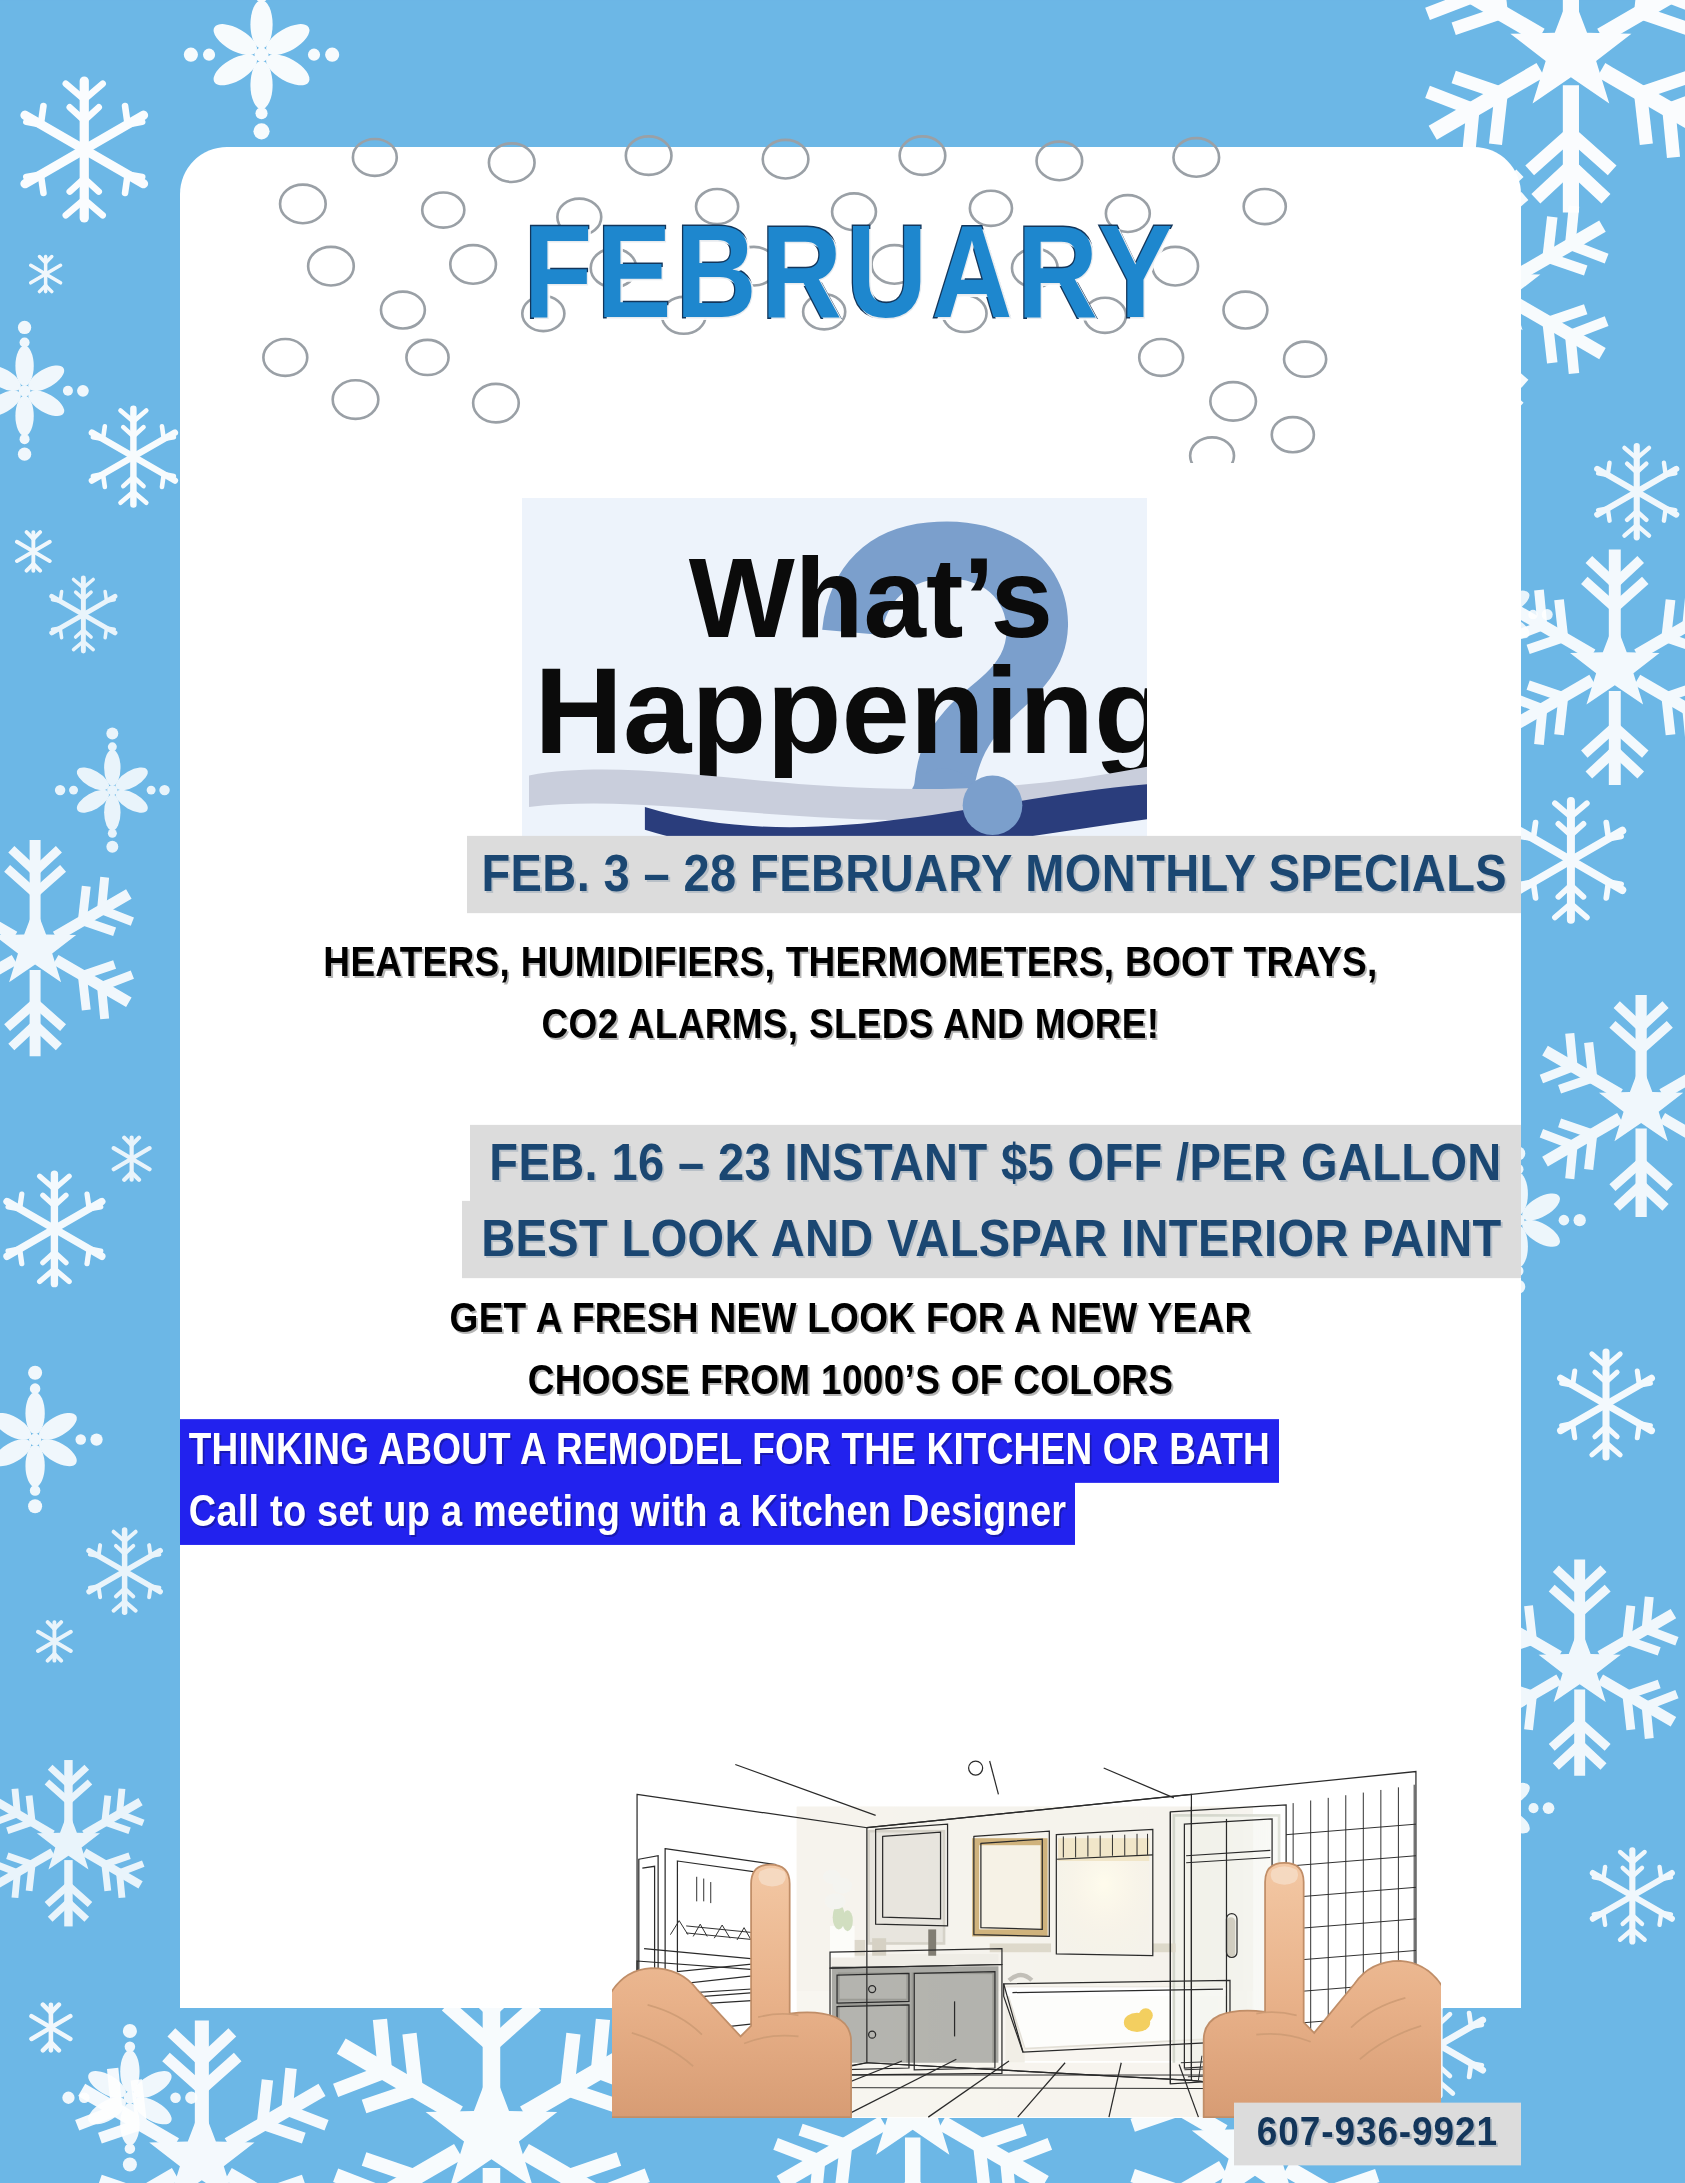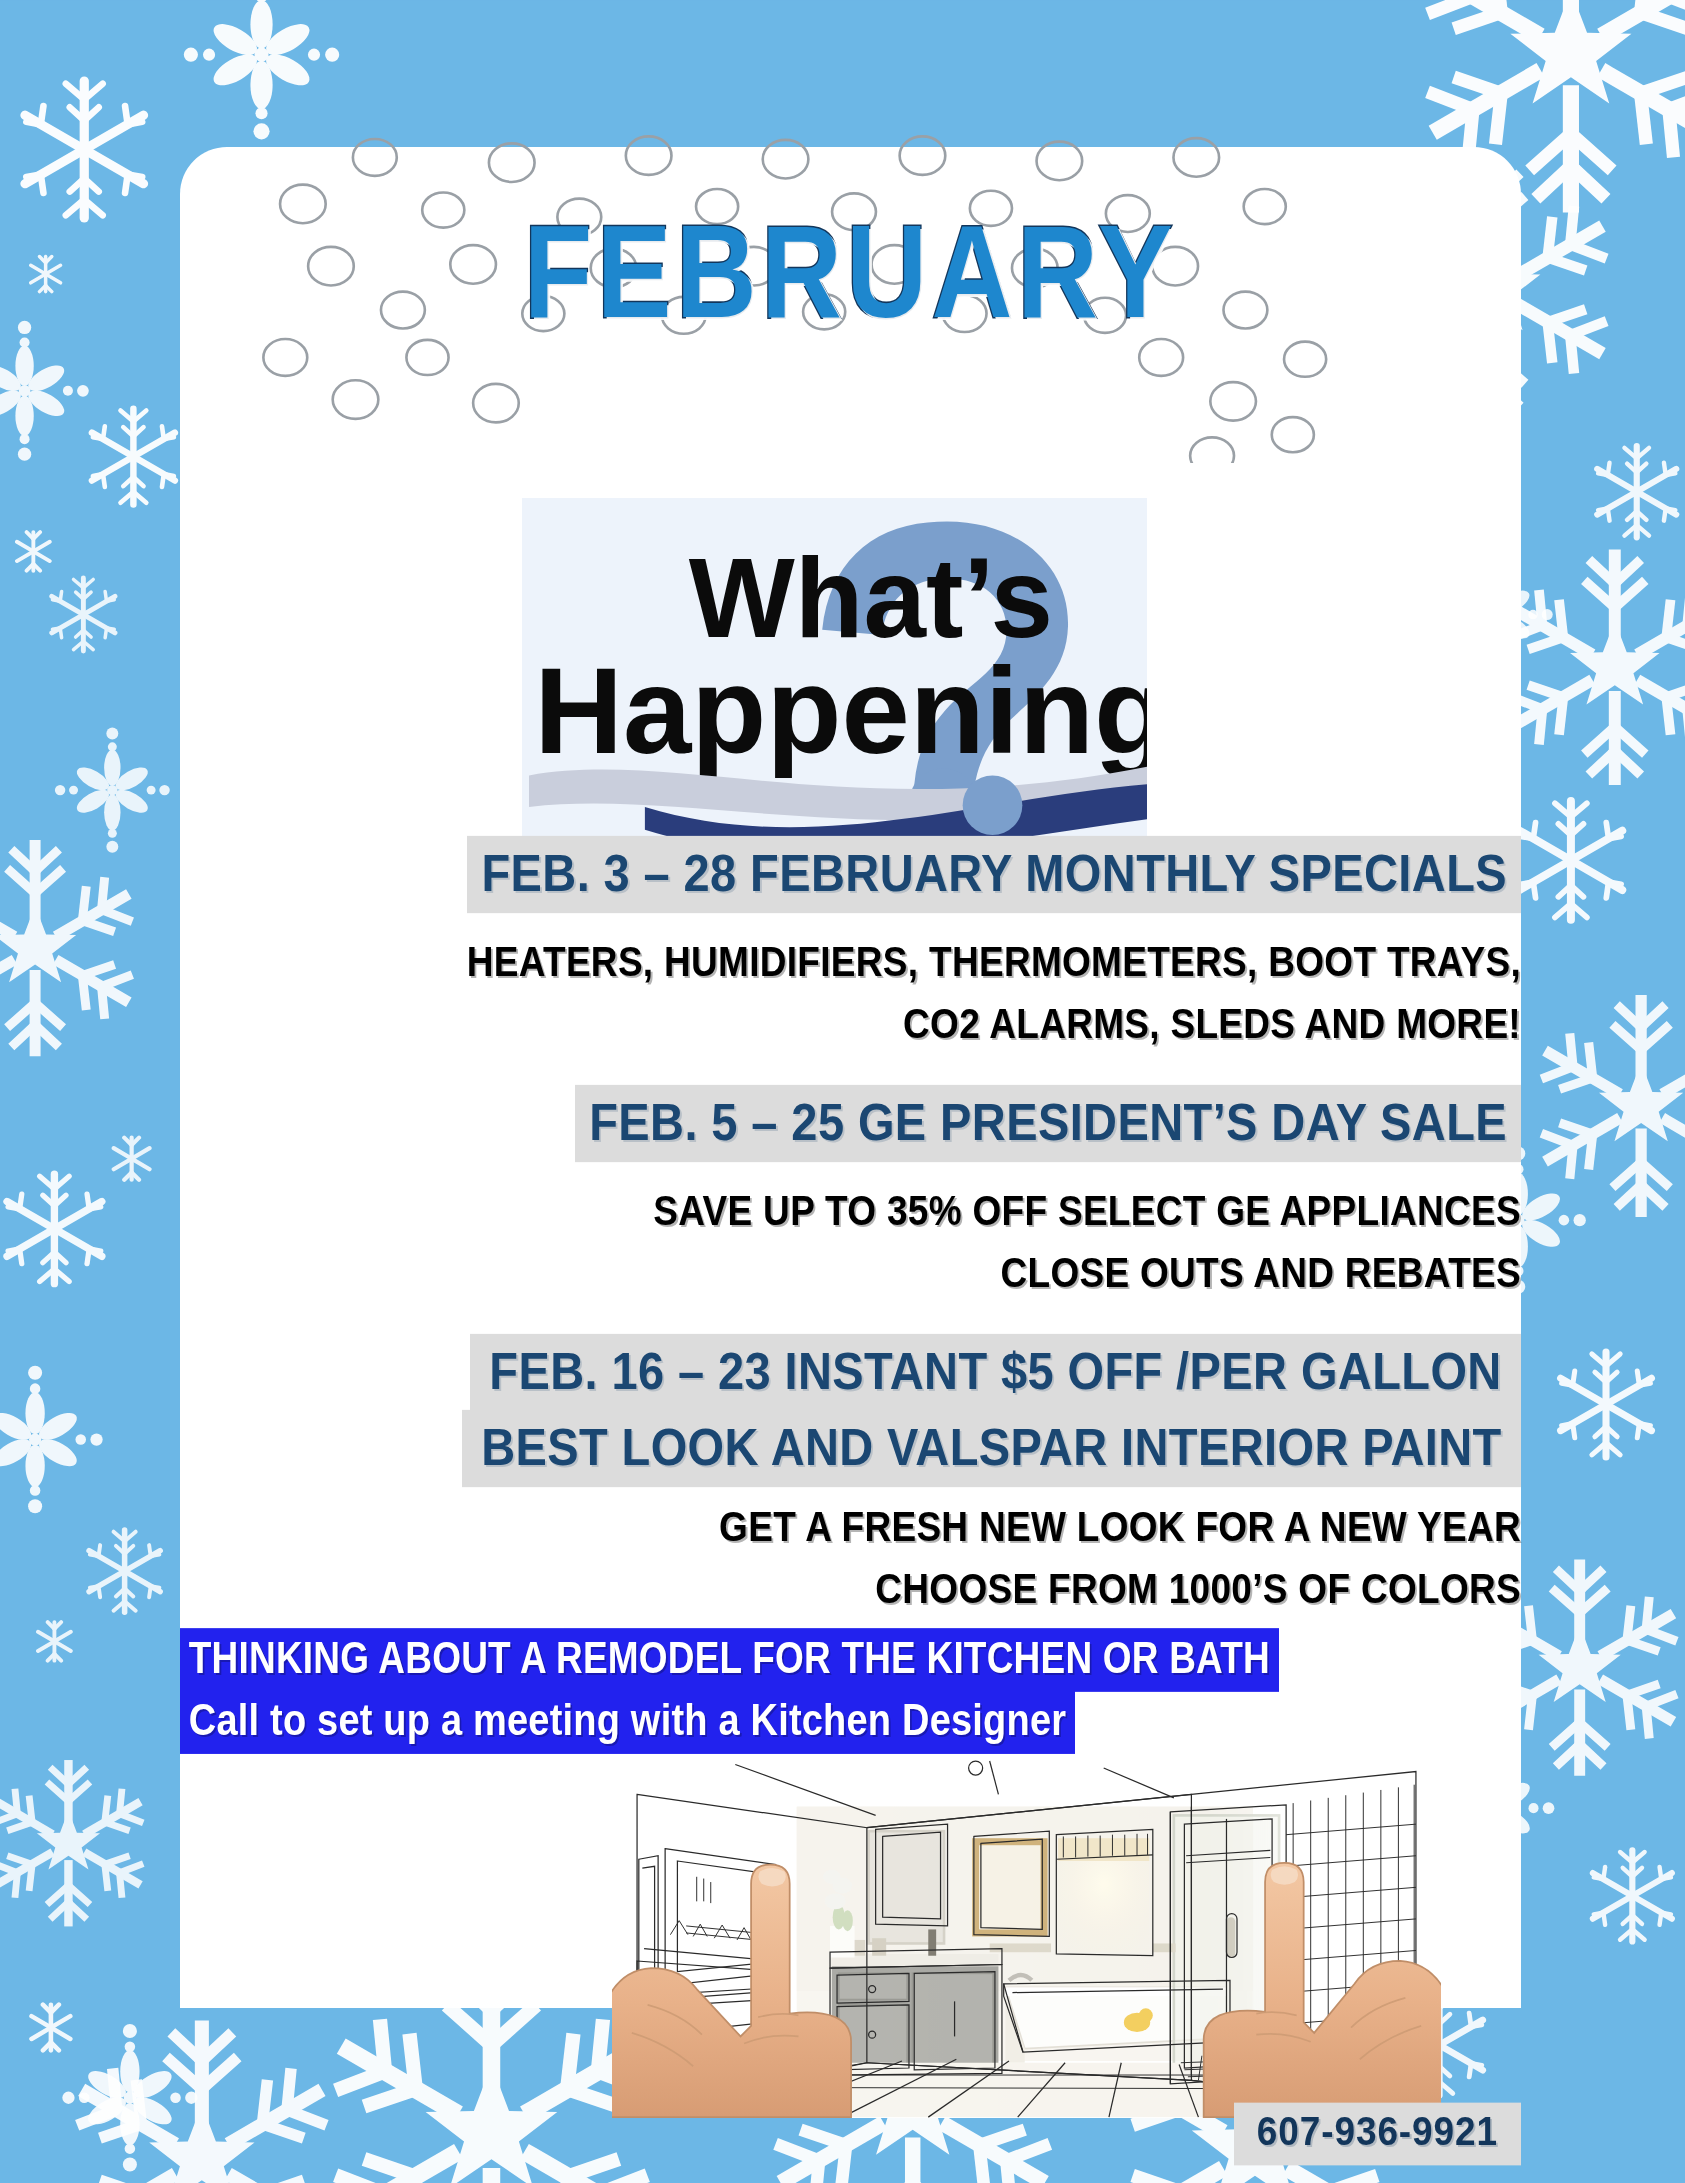--- a/index.html
+++ b/index.html
@@ -80,21 +80,21 @@
     line-height:1.22;
     letter-spacing:0.4px;
     padding:4.4px 14px 7px 14px;
     white-space:nowrap;
     transform:scaleY(1.12);
     transform-origin:center center;
     text-shadow:1.8px 1.8px 0 rgba(120,140,160,0.35);
   }
   .band.w-wide  { padding-left:19.3px; padding-right:19.3px; }
 
-  .sub-row { display:flex; justify-content:flex-end; }
+  .sub-row { display:flex; justify-content:center; }
   .sub {
     color:#000000;
     font-weight:bold;
     font-size:37px;
     line-height:1.35;
     letter-spacing:0.3px;
     white-space:nowrap;
     transform:scaleY(1.15);
     transform-origin:center center;
     text-shadow:1.8px 1.8px 0 rgba(90,90,90,0.45);
@@ -396,33 +396,20 @@
         <div class="sub">HEATERS, HUMIDIFIERS, THERMOMETERS, BOOT TRAYS,</div>
       </div>
       <div class="gap-d"></div>
       <div class="sub-row">
         <div class="sub">CO2 ALARMS, SLEDS AND MORE!</div>
       </div>
     </div>
 
     <div class="gap-c"></div>
 
-    <div class="section">
-      <div class="band-row">
-        <div class="band">FEB. 5 – 25    GE PRESIDENT’S DAY SALE</div>
-      </div>
-      <div class="gap-a"></div>
-      <div class="sub-row">
-        <div class="sub">SAVE UP TO 35% OFF SELECT GE APPLIANCES</div>
-      </div>
-      <div class="gap-d"></div>
-      <div class="sub-row">
-        <div class="sub">CLOSE OUTS AND REBATES</div>
-      </div>
-    </div>
 
     <div class="gap-c"></div>
 
     <div class="section">
       <div class="band-row">
         <div class="band w-wide">FEB. 16 – 23   INSTANT $5 OFF /PER GALLON</div>
       </div>
       <div class="gap-e"></div>
       <div class="band-row">
         <div class="band w-wide">BEST LOOK AND VALSPAR INTERIOR PAINT</div>

